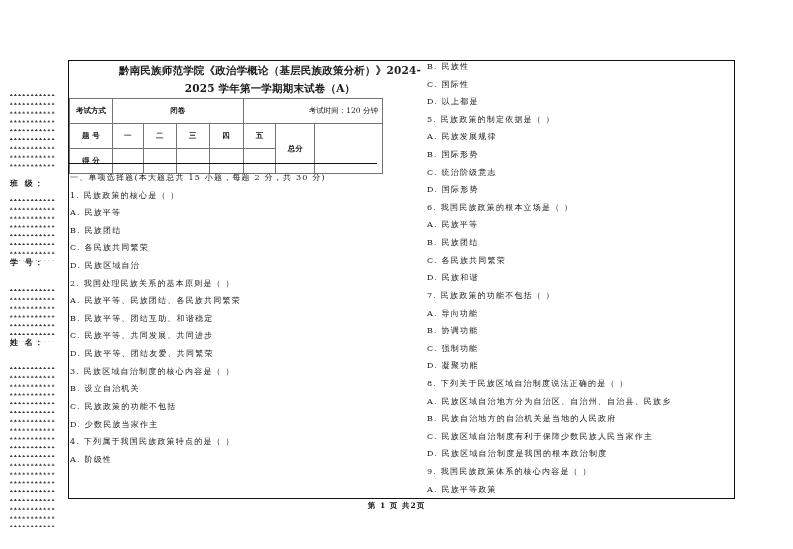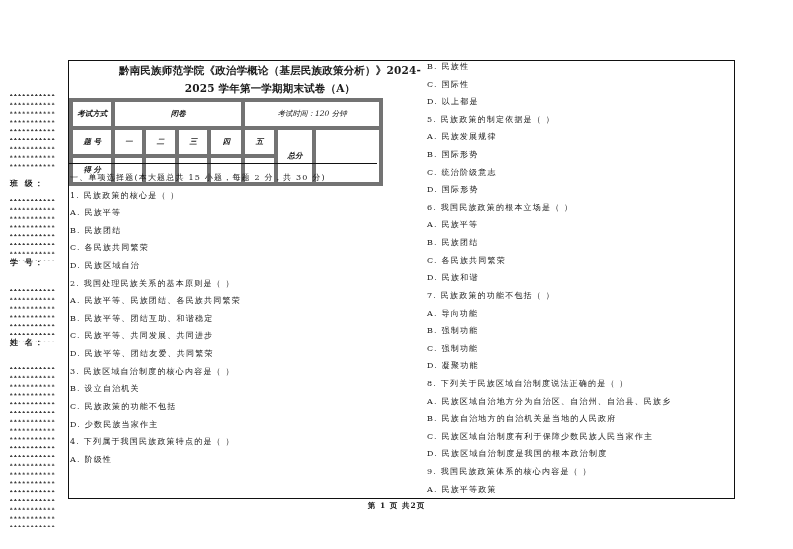--- a/index.html
+++ b/index.html
@@ -8,22 +8,22 @@
   .frame { position:absolute; left:68px; top:60px; width:667px; height:439px;
            border:1.2px solid #111; box-sizing:border-box; }
   .dots { position:absolute; left:10px; width:46px;
           background-image:radial-gradient(circle at 1.2px 1.2px, #333 0.9px, transparent 1.1px);
           background-size:4.2px 8.8px; background-repeat:repeat; }
   .side-label { position:absolute; left:10px; font-size:8px; font-weight:bold; letter-spacing:2px; color:#222; }
   .title { position:absolute; left:70px; top:61px; width:312px; font-size:10.5px; font-weight:bold;
            line-height:18px; text-align:center; letter-spacing:0.2px;margin-left:44px; }
   table.score { position:absolute; left:69px; top:98px; width:314px; border-collapse:collapse;
                 font-size:7.5px; }
-  table.score td { border:4px solid #737373; height:16px; padding:4px; text-align:center; font-weight:bold;font-style:italic; }
-  table.score td.plain { font-weight:normal; text-align:center; padding-left:4px; }
+  table.score td { border:1px solid #737373; height:16px; padding:4px; text-align:center; font-weight:bold; }
+  table.score td.plain { font-weight:normal; text-align:right; padding-left:4px; }
   .rule { position:absolute; left:68px; top:163px; width:309px; height:0; border-top:1px solid #111; }
   .col { position:absolute; font-size:8px; line-height:17.62px; letter-spacing:1.2px; white-space:nowrap; }
   .col div { height:17.62px; }
   .col-left { left:70px; top:169px; }
   .col-right { left:427px; top:58px; }
   .footer { position:absolute; left:0; width:793px; top:501px; text-align:center; font-size:7.5px; font-weight:bold; letter-spacing:1px; }
 </style>
 </head>
 <body>
 
@@ -108,21 +108,21 @@
   <div>B. 国际形势</div>
   <div>C. 统治阶级意志</div>
   <div>D. 国际形势</div>
   <div>6. 我国民族政策的根本立场是（  ）</div>
   <div>A. 民族平等</div>
   <div>B. 民族团结</div>
   <div>C. 各民族共同繁荣</div>
   <div>D. 民族和谐</div>
   <div>7. 民族政策的功能不包括（  ）</div>
   <div>A. 导向功能</div>
-  <div>B. 强制功能</div>
+  <div>B. 协调功能</div>
   <div>C. 强制功能</div>
   <div>D. 凝聚功能</div>
   <div>8. 下列关于民族区域自治制度说法正确的是（  ）</div>
   <div>A. 民族区域自治地方分为自治区、自治州、自治县、民族乡</div>
   <div>B. 民族自治地方的自治机关是当地的人民政府</div>
   <div>C. 民族区域自治制度有利于保障少数民族人民当家作主</div>
   <div>D. 民族区域自治制度是我国的根本政治制度</div>
   <div>9. 我国民族政策体系的核心内容是（  ）</div>
   <div>A. 民族平等政策</div>
 </div>

